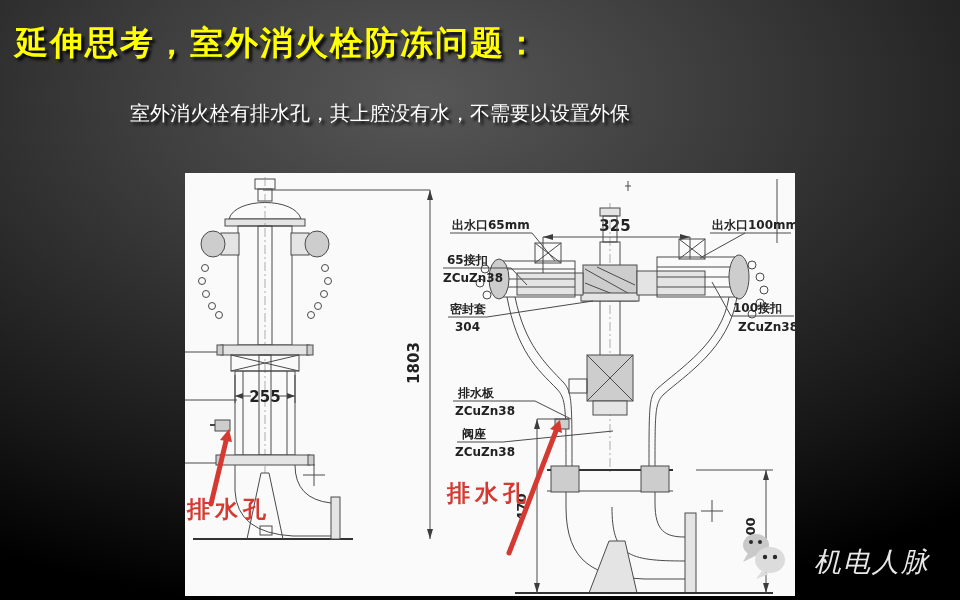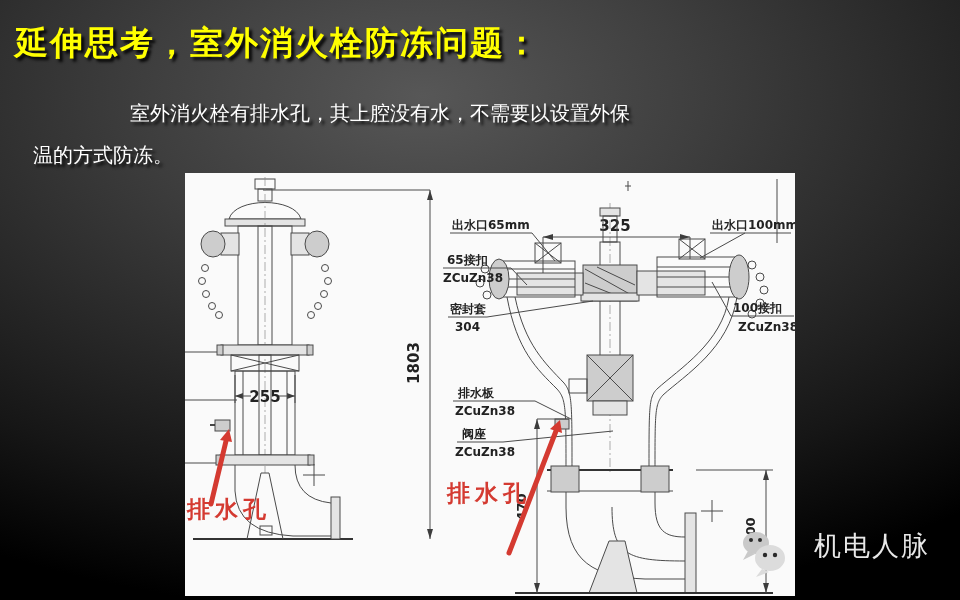--- a/index.html
+++ b/index.html
@@ -40,21 +40,21 @@
     position:absolute;left:185px;top:173px;width:610px;height:423px;
     background:var(--panel-bg);
   }
   .caption{
     position:absolute;left:146px;top:387px;
     font-size:15px;font-weight:bold;letter-spacing:0.5px;
     color:var(--caption-color);white-space:nowrap;
   }
   .brand{
     position:absolute;right:30px;bottom:20px;height:52px;
-    display:flex;align-items:flex-start;gap:25px;
+    display:flex;align-items:flex-end;gap:25px;font-style:italic;
   }
   .brand .name{
     color:var(--brand-color);font-size:27px;letter-spacing:2px;
     text-shadow:2px 2px 2px rgba(0,0,0,0.8);white-space:nowrap;
   }
   
   .ln{stroke:var(--line-color);stroke-width:1;fill:none;}
   .thk{stroke:#333;stroke-width:1.8;fill:none;}
   .fill-lt{fill:#e4e4e4;stroke:var(--line-color);stroke-width:1;}
   .fill-md{fill:#cdcdcd;stroke:var(--line-color);stroke-width:1;}
@@ -69,21 +69,20 @@
 </style>
 </head>
 <body>
 
 <div class="slide">
 
   <h1 class="title">延伸思考，室外消火栓防冻问题：</h1>
 
   <div class="body-text">
     <div class="l1">室外消火栓有排水孔，其上腔没有水，不需要以设置外保</div>
-    <div class="l2">温的方式防冻。</div>
   </div>
 
   <div class="panel">
     <svg width="610" height="423" viewBox="0 0 610 423">
 
       <g>
 
         <line class="ln" x1="0" y1="179" x2="40" y2="179"></line>
         <line class="ln" x1="0" y1="227" x2="52" y2="227"></line>
         <line class="ln" x1="0" y1="290" x2="38" y2="290"></line>

